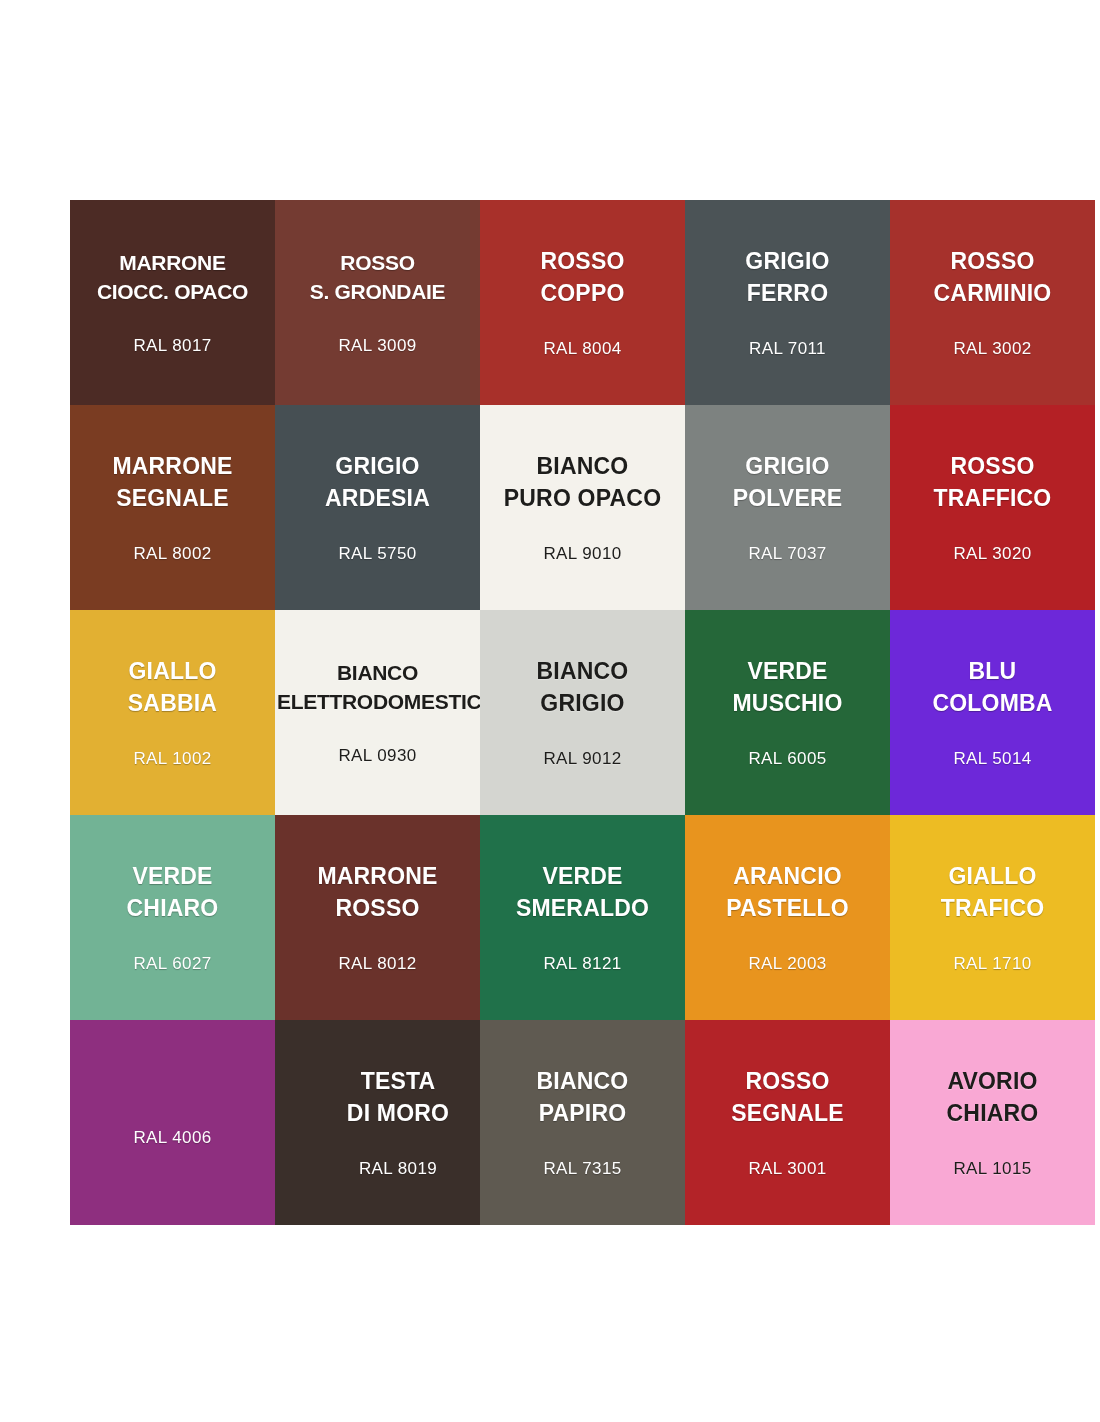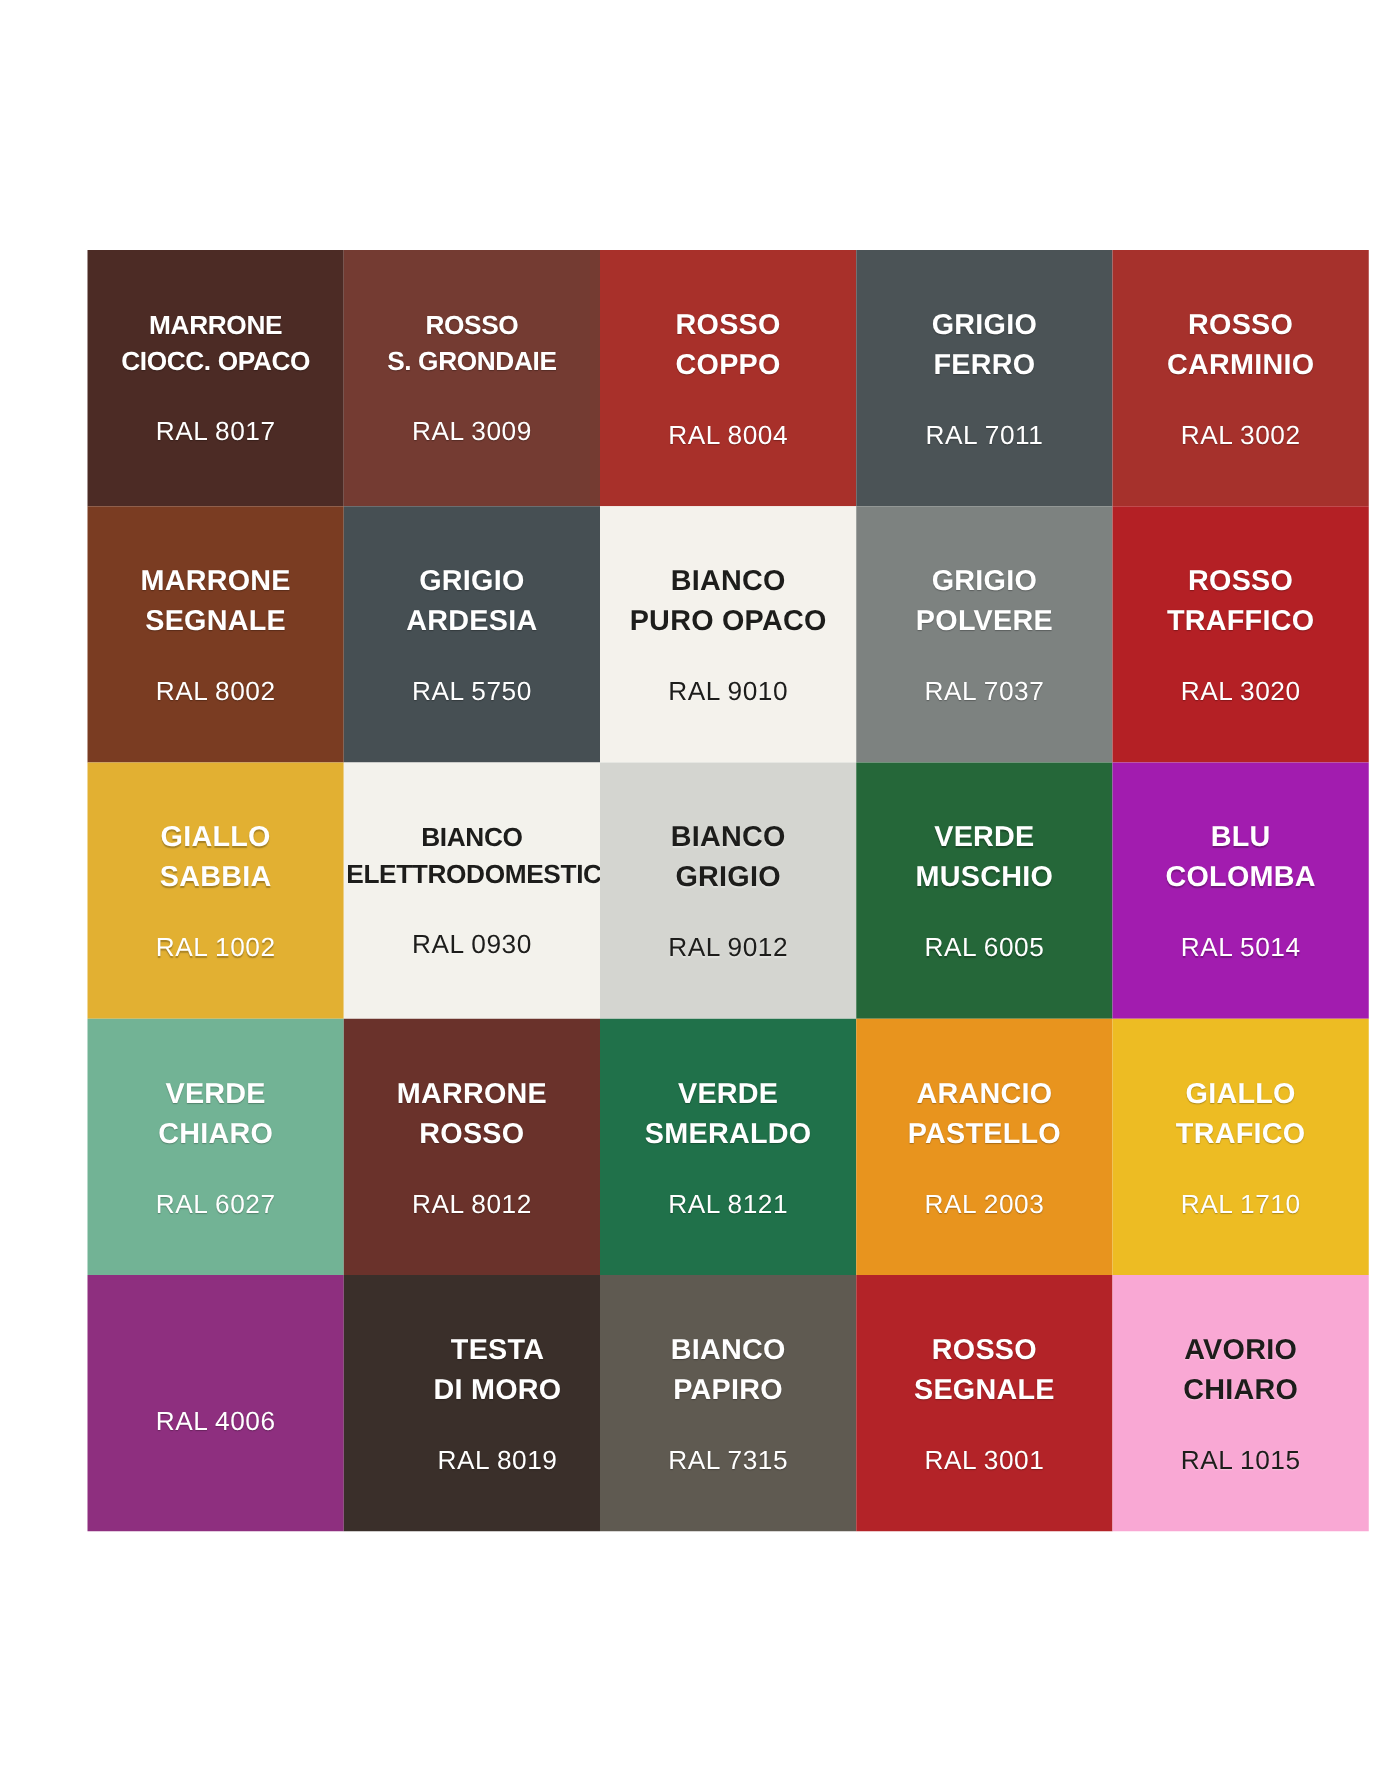--- a/index.html
+++ b/index.html
@@ -45,21 +45,21 @@
     line-height: 1.36;
     letter-spacing: 0.2px;
     text-align: center;
     white-space: pre-line;
     width: 100%;
     padding: 0 2px;
     box-sizing: border-box;
   }
   .swatch-code {
     font-weight: normal;
-    font-size: 21px;
+    font-size: 17px;
     letter-spacing: 0.4px;
     text-align: right;
     margin-top: 30px;
   }
   .swatch.light-text .swatch-name,
   .swatch.light-text .swatch-code {
     color: #ffffff;
     text-shadow: 0 1px 1px rgba(0,0,0,0.28);
   }
   .swatch.dark-text .swatch-name,
@@ -140,21 +140,21 @@
       <div class="swatch dark-text" style="background: rgb(212, 213, 208);">
         <div class="swatch-name">BIANCO
 GRIGIO</div>
         <div class="swatch-code">RAL 9012</div>
       </div>
       <div class="swatch light-text" style="background: rgb(37, 103, 57);">
         <div class="swatch-name">VERDE
 MUSCHIO</div>
         <div class="swatch-code">RAL 6005</div>
       </div>
-      <div class="swatch light-text" style="background: #a21caf;">
+      <div class="swatch light-text" style="background: #6d28d9;">
         <div class="swatch-name">BLU
 COLOMBA</div>
         <div class="swatch-code">RAL 5014</div>
       </div>
       <div class="swatch light-text" style="background: rgb(114, 179, 149);">
         <div class="swatch-name">VERDE
 CHIARO</div>
         <div class="swatch-code">RAL 6027</div>
       </div>
       <div class="swatch light-text" style="background: rgb(106, 50, 43);">

